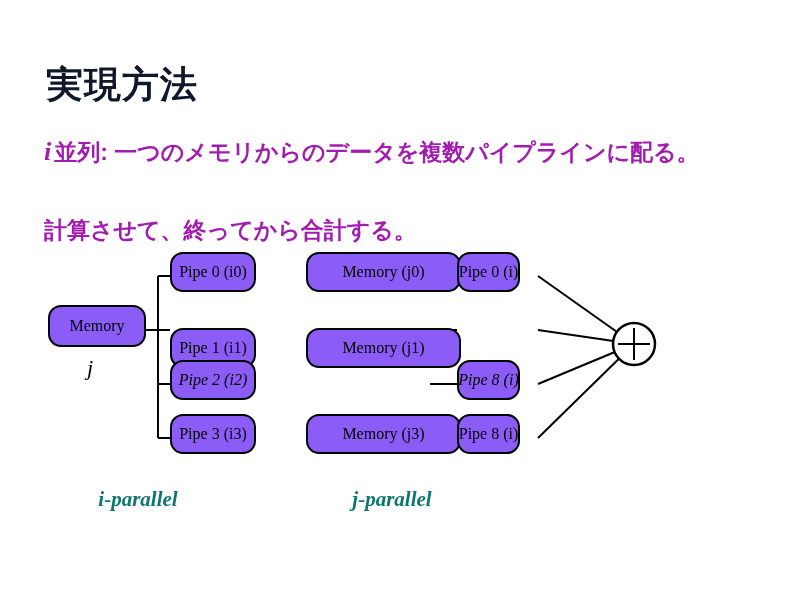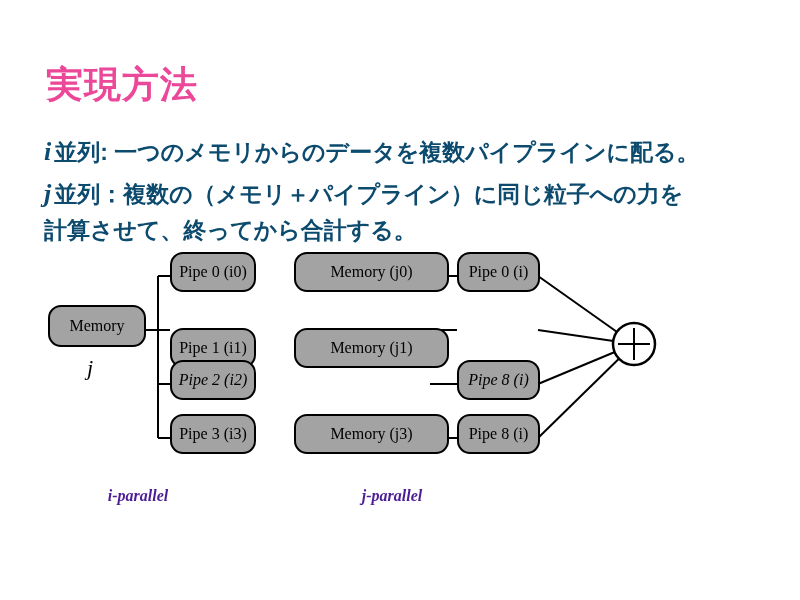--- a/index.html
+++ b/index.html
@@ -14,83 +14,83 @@
     background: #ffffff;
     overflow: hidden;
     font-family: "Liberation Sans", sans-serif;
   }
   .title {
     position: absolute;
     left: 46px;
     top: 60px;
     font-size: 37px;
     font-weight: bold;
-    color: #ec4899;
+    color: #0f172a;
     letter-spacing: 1px;
     white-space: nowrap;
   }
   .body-line {
     position: absolute;
     left: 44px;
     font-size: 23px;
     font-weight: bold;
-    color: #0c4a6e;
+    color: #a21caf;
     white-space: nowrap;
     line-height: 30px;
   }
   .body-line .mathvar {
     font-family: "Liberation Serif", serif;
     font-style: italic;
     font-size: 26px;
     padding-right: 3px;
   }
   .line1 { top: 137px; }
   .line2 { top: 179px; }
   .line3 { top: 215px; }
   .box {
     position: absolute;
     box-sizing: border-box;
     border: 2px solid #000000;
     border-radius: 13px;
-    background: #a3a3a3;
+    background: #8b5cf6;
     display: flex;
     align-items: center;
     justify-content: center;
     font-family: "Liberation Serif", serif;
     font-size: 16px;
     color: #000000;
     white-space: nowrap;
   }
   
   .r0 { top: 252px; } .r1 { top: 306px; margin-top: 22px; } .r2 { top: 360px; font-style: italic; } .r3 { top: 414px; }
   .pipe-left  { left: 170px; width: 86px;  height: 40px; }
-  .mem-mid    { left: 294px; width: 155px; height: 40px; }
-  .pipe-right { left: 457px; width: 83px;  height: 40px; }
+  .mem-mid    { left: 306px; width: 155px; height: 40px; }
+  .pipe-right { left: 457px; width: 63px;  height: 40px; }
   .mem-left   { left: 48px; top: 305px; width: 98px; height: 42px; }
   .sublabel-j {
     position: absolute;
     left: 78px;
     top: 355px;
     width: 24px;
     text-align: center;
     font-family: "Liberation Serif", serif;
     font-style: italic;
     font-size: 22px;
     color: #000000;
   }
   .caption {
     position: absolute;
     top: 487px;
     width: 84px;
     text-align: center;
     font-family: "Liberation Serif", serif;
     font-style: italic;
     font-weight: bold;
-    font-size: 16px;
-    color: #4c1d95;
+    font-size: 21px;
+    color: #0f766e;
     white-space: nowrap;
   }
   .caption-i { left: 96px; }
   .caption-j { left: 350px; }
   svg.wires {
     position: absolute;
     left: 0;
     top: 0;
   }
 </style>
@@ -125,23 +125,20 @@
         <line x1="634" y1="328" x2="634" y2="360"></line>
       </g>
     </g>
   </svg>
 
   <div class="title">実現方法</div>
 
   <div class="body-line line1">
     <span class="mathvar">i</span><span>並列: 一つのメモリからのデータを複数パイプラインに配る。</span>
   </div>
-  <div class="body-line line2">
-    <span class="mathvar">j</span><span>並列：複数の（メモリ＋パイプライン）に同じ粒子への力を</span>
-  </div>
   <div class="body-line line3">
     <span>計算させて、終ってから合計する。</span>
   </div>
 
   <div class="box mem-left">Memory</div>
   <div class="sublabel-j">j</div>
   <div class="box pipe-left r0">Pipe 0 (i0)</div>
   <div class="box pipe-left r1">Pipe 1 (i1)</div>
   <div class="box pipe-left r2">Pipe 2 (i2)</div>
   <div class="box pipe-left r3">Pipe 3 (i3)</div>

